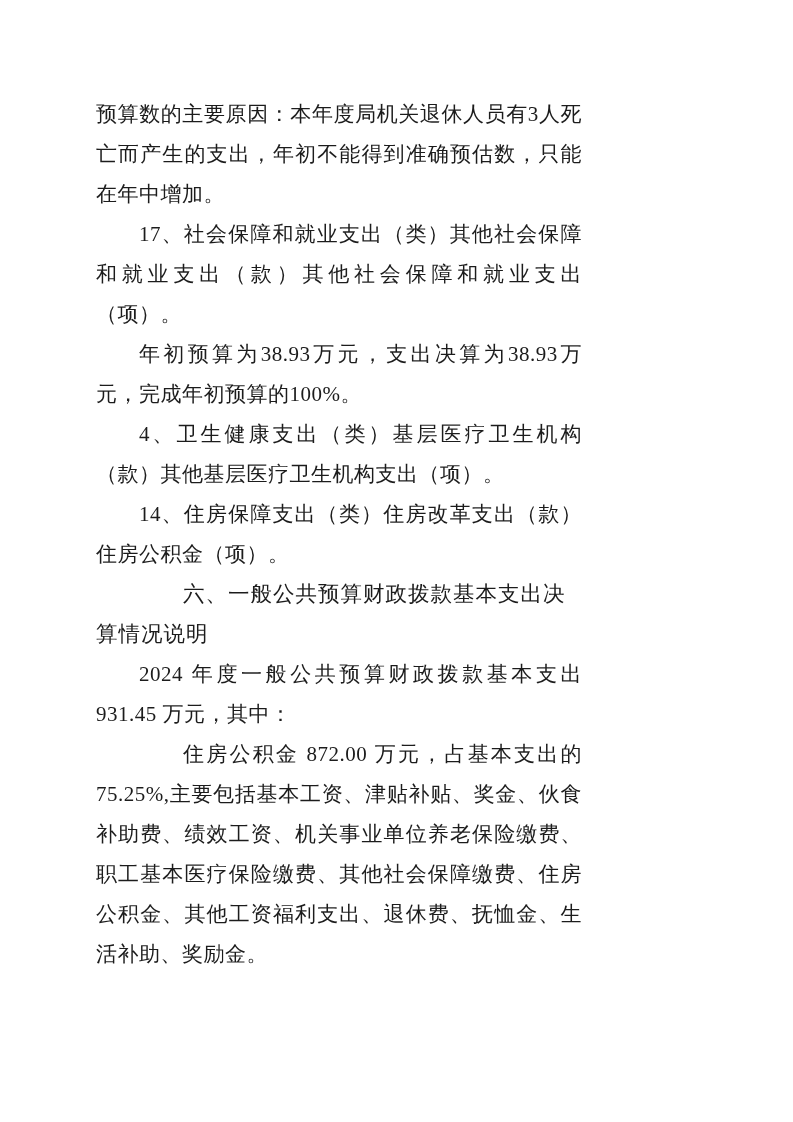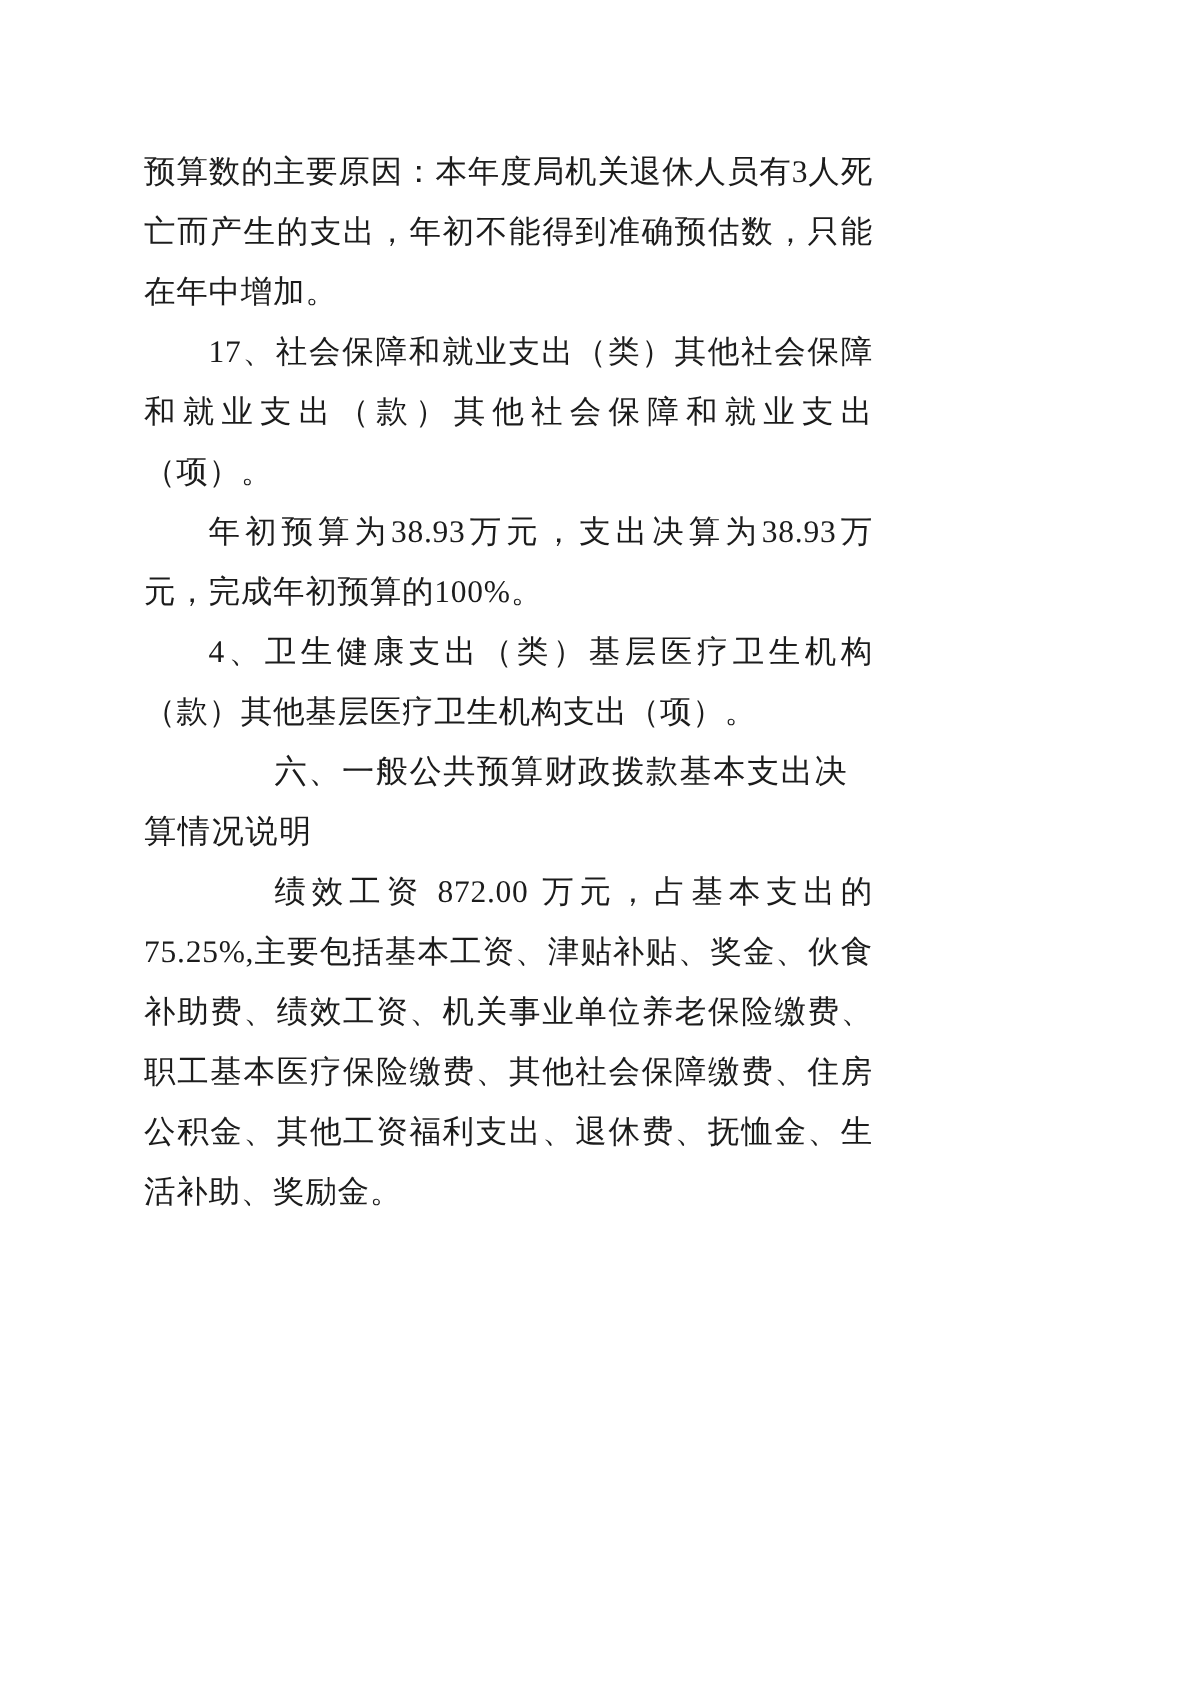--- a/index.html
+++ b/index.html
@@ -59,16 +59,18 @@
 </style>
 </head>
 <body>
 
 <div class="page">
   <div class="doc-body">
       <p class="para body"><span>预算数的主要原因：本年度局机关退休人员有3人死亡而产生的支出，年初不能得到准确预估数，只能在年中增加。</span></p>
       <p class="para body indent"><span>17、社会保障和就业支出（类）其他社会保障和就业支出（款）其他社会保障和就业支出（项）。</span></p>
       <p class="para body indent"><span>年初预算为38.93万元，支出决算为38.93万元，完成年初预算的100%。</span></p>
       <p class="para body indent"><span>4、卫生健康支出（类）基层医疗卫生机构（款）其他基层医疗卫生机构支出（项）。</span></p>
+      <p class="para body indent"><span>14、住房保障支出（类）住房改革支出（款）住房公积金（项）。</span></p>
       <p class="para heading indent"><span class="bold">六、一般公共预算财政拨款基本支出决算情况说明</span></p>
-      <p class="para body indent"><span class="bold">绩效工资</span><span> 872.00 万元，占基本支出的 75.25%,主要包括基本工资、津贴补贴、奖金、伙食补助费、绩效工资、机关事业单位养老保险缴费、职工基本医疗保险缴费、其他社会保障缴费、住房公积金、其他工资福利支出、退休费、抚恤金、生活补助、奖励金。</span></p>
+      <p class="para body indent"><span>2024 年度一般公共预算财政拨款基本支出 931.45 万元，其中：</span></p>
+      <p class="para body indent"><span class="bold">住房公积金</span><span> 872.00 万元，占基本支出的 75.25%,主要包括基本工资、津贴补贴、奖金、伙食补助费、绩效工资、机关事业单位养老保险缴费、职工基本医疗保险缴费、其他社会保障缴费、住房公积金、其他工资福利支出、退休费、抚恤金、生活补助、奖励金。</span></p>
     </div>
 </div>
 
 </body></html>

